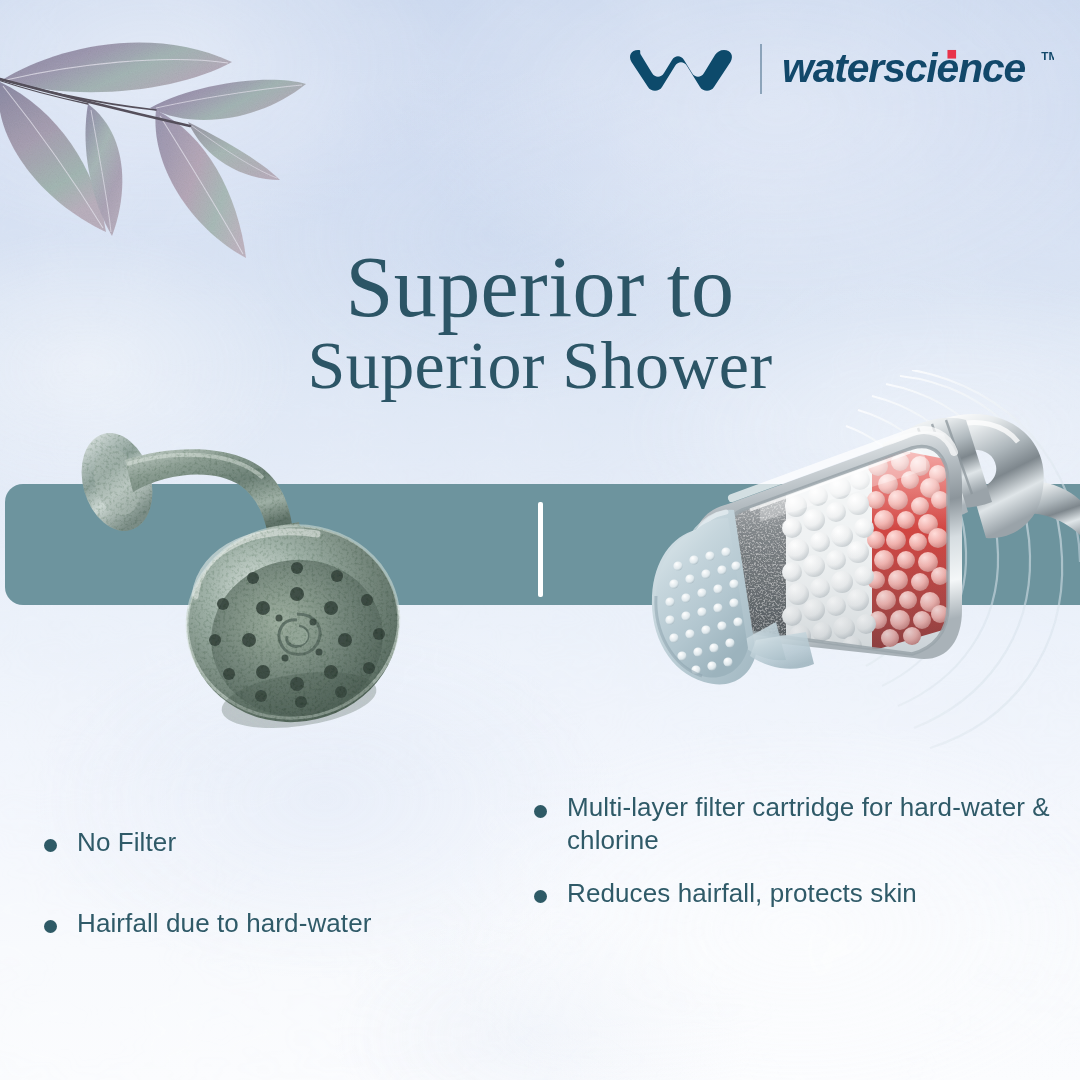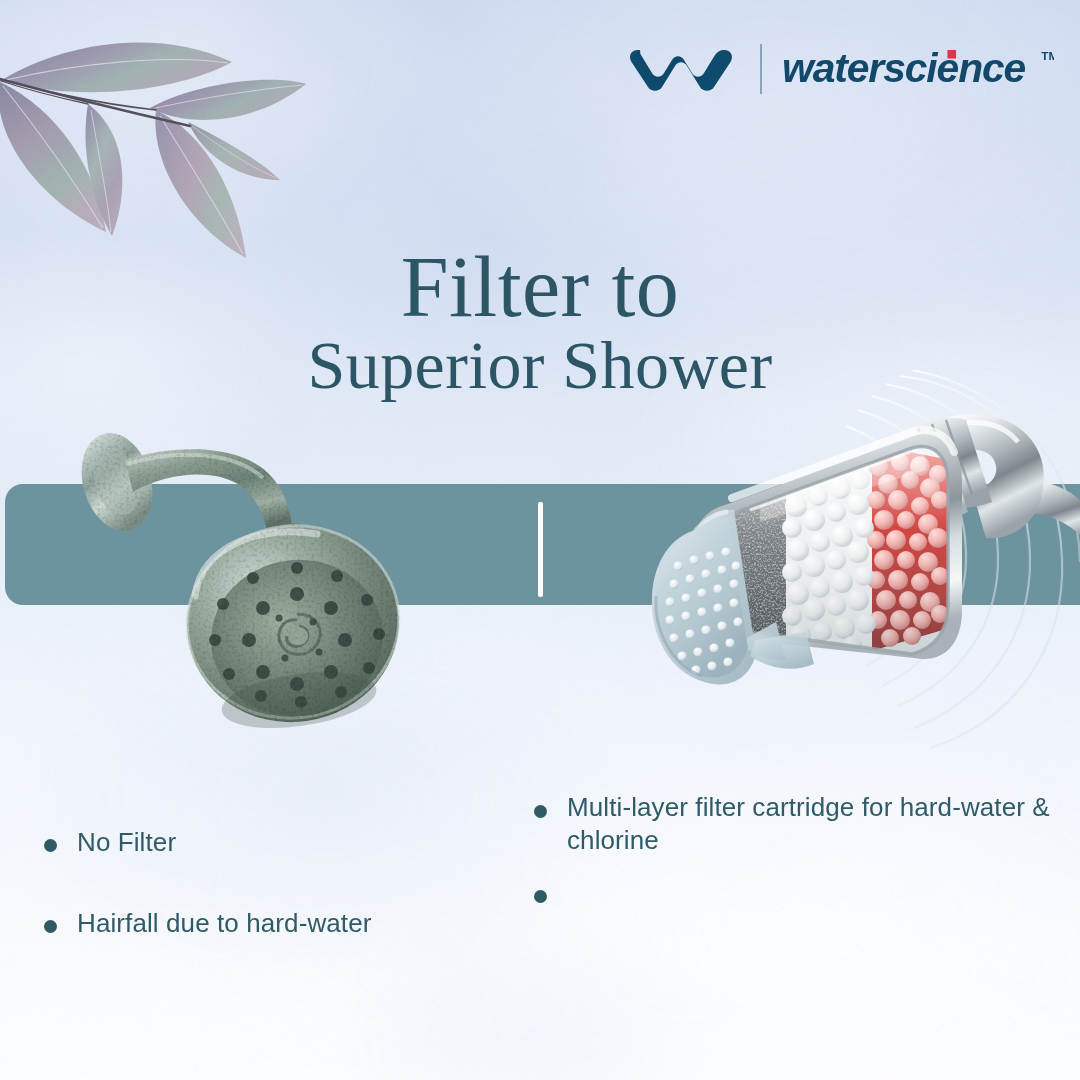--- a/index.html
+++ b/index.html
@@ -281,21 +281,21 @@
     <div class="logo-word">
       <svg viewBox="0 0 300 56" width="272" height="52" aria-hidden="true">
         <text x="0" y="42" font-family="'Liberation Sans', sans-serif" font-size="45" font-weight="700" font-style="italic" letter-spacing="-1.2" fill="#12486a">waterscience</text>
         <rect x="182.5" y="7" width="9.5" height="9.5" fill="#e8324a"></rect>
         <text x="286" y="18" font-family="'Liberation Sans', sans-serif" font-size="13" font-weight="700" fill="#12486a">TM</text>
       </svg>
     </div>
   </div>
 
   <h1 class="headline">
-    <span class="l1">Filter to</span>
+    <span class="l1">Superior to</span>
     <span class="l2">Superior Shower</span>
   </h1>
 
   <div class="band"></div>
 
   <svg class="old-shower" viewBox="0 0 420 340">
     <defs>
       <linearGradient id="chromeOld" x1="0" y1="0" x2="0.3" y2="1">
         <stop offset="0%" stop-color="#e9efee"></stop>
         <stop offset="22%" stop-color="#b9c6c2"></stop>
@@ -673,17 +673,18 @@
   </div>
 
   <div class="bullets-right">
     <ul class="blist">
       <li class="bitem two-line">
         <span class="dot"></span>
         <span class="btext">Multi-layer filter cartridge  for hard-water &amp; chlorine</span>
       </li>
       <li class="bitem">
         <span class="dot"></span>
+        <span class="btext">Reduces hairfall, protects skin</span>
       </li>
     </ul>
   </div>
 
 </div>
 
 </body></html>

